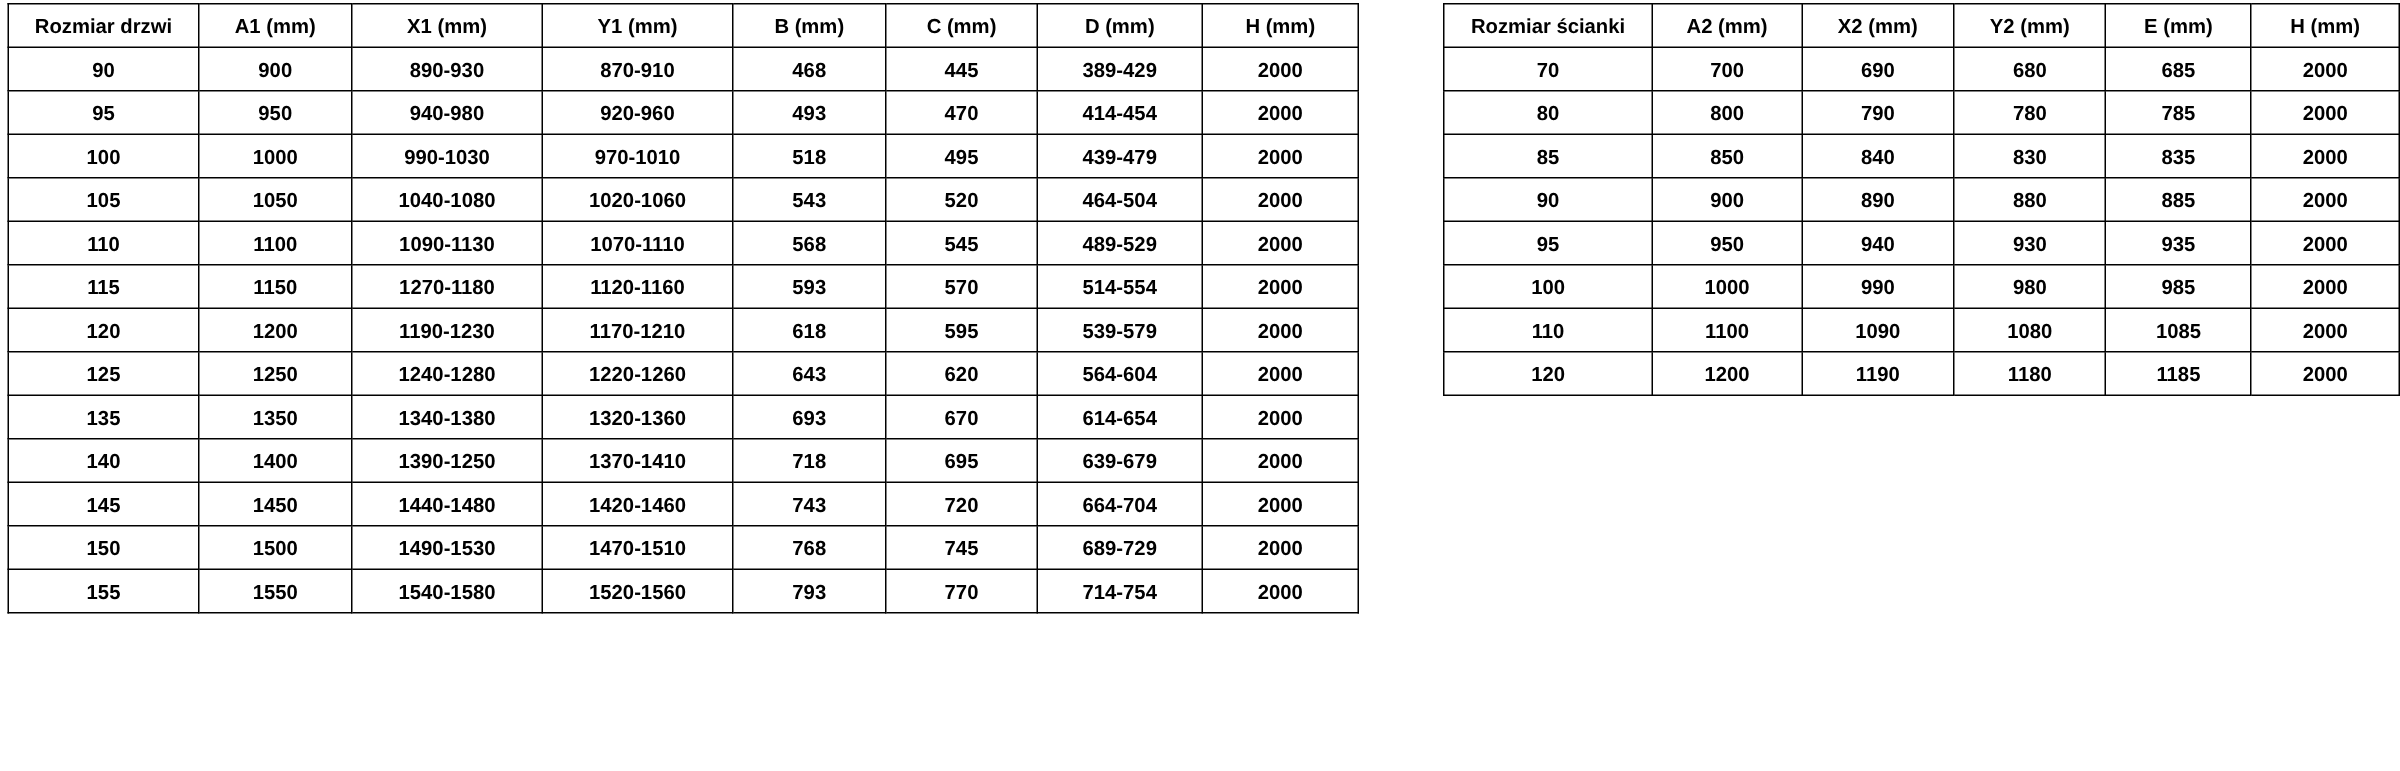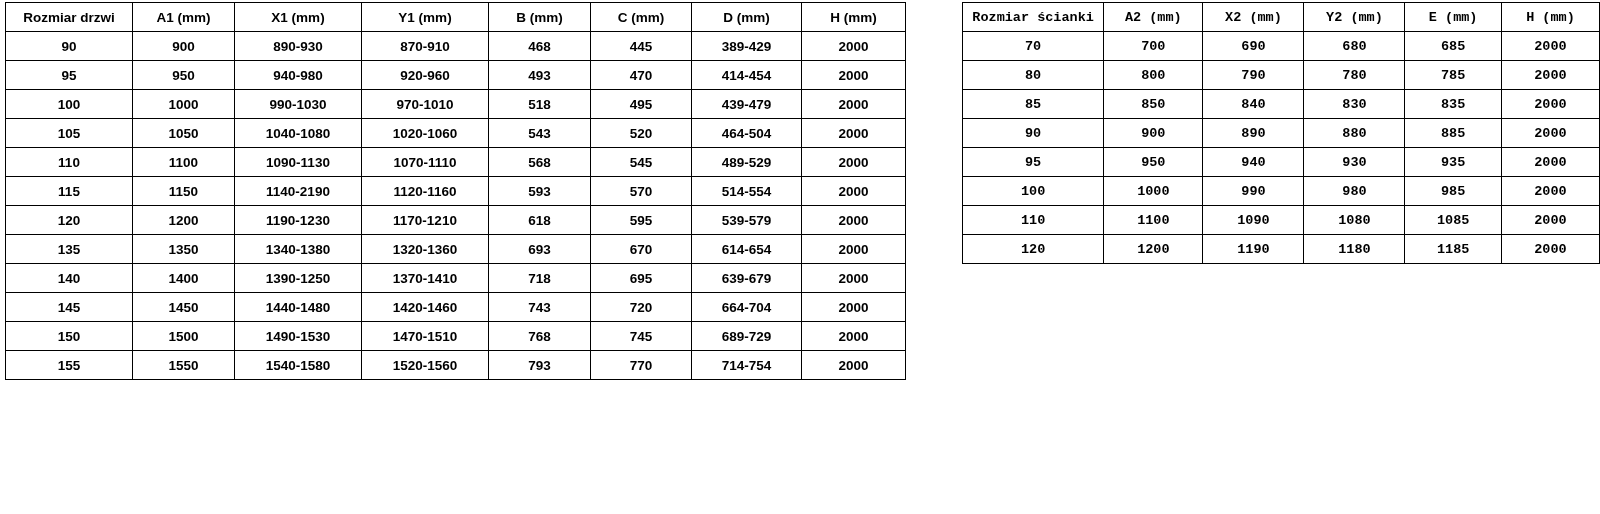--- a/index.html
+++ b/index.html
@@ -23,21 +23,20 @@
     position: absolute;
     top: 0;
   }
   #doors-table-wrap {
     left: 5px;
     top: 2px;
   }
   #walls-table-wrap {
     left: 962px;
     top: 2px;
-    font-family: Liberation Mono, monospace;
   }
   table {
     border-collapse: collapse;
     table-layout: fixed;
   }
   table th, table td {
     border: 1px solid #000000;
     text-align: center;
     vertical-align: middle;
     font-size: 13.5px;
@@ -144,35 +143,45 @@
             <td>1090-1130</td>
             <td>1070-1110</td>
             <td>568</td>
             <td>545</td>
             <td>489-529</td>
             <td>2000</td>
           </tr>
           <tr>
             <td>115</td>
             <td>1150</td>
-            <td>1140-2190</td>
+            <td>1270-1180</td>
             <td>1120-1160</td>
             <td>593</td>
             <td>570</td>
             <td>514-554</td>
             <td>2000</td>
           </tr>
           <tr>
             <td>120</td>
             <td>1200</td>
             <td>1190-1230</td>
             <td>1170-1210</td>
             <td>618</td>
             <td>595</td>
             <td>539-579</td>
+            <td>2000</td>
+          </tr>
+          <tr>
+            <td>125</td>
+            <td>1250</td>
+            <td>1240-1280</td>
+            <td>1220-1260</td>
+            <td>643</td>
+            <td>620</td>
+            <td>564-604</td>
             <td>2000</td>
           </tr>
           <tr>
             <td>135</td>
             <td>1350</td>
             <td>1340-1380</td>
             <td>1320-1360</td>
             <td>693</td>
             <td>670</td>
             <td>614-654</td>

